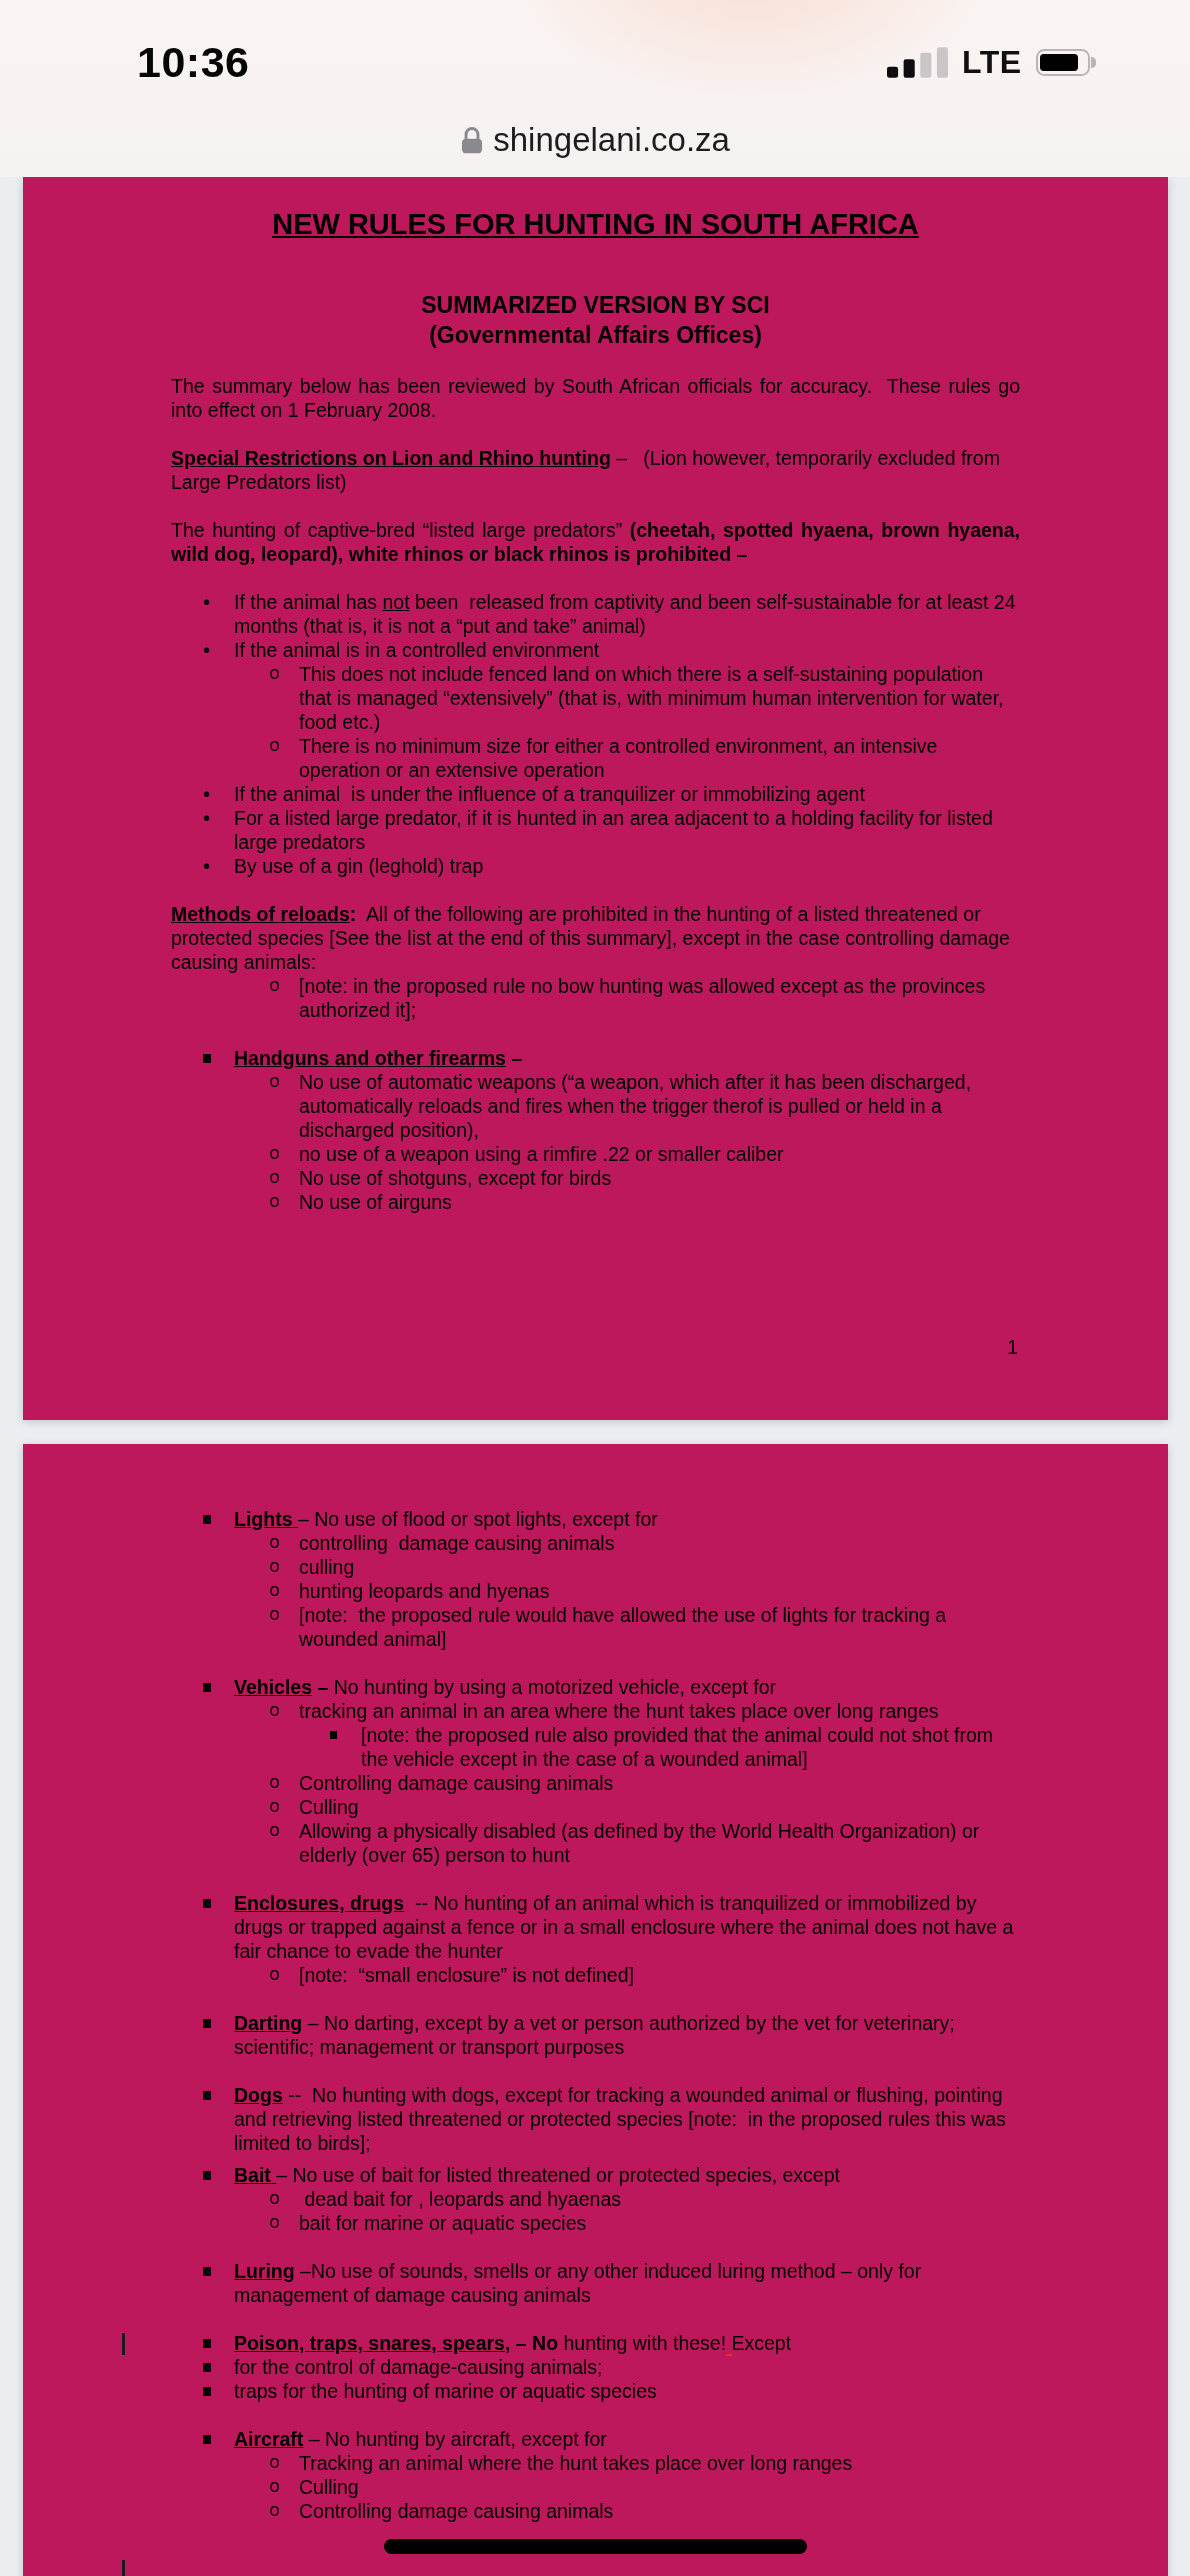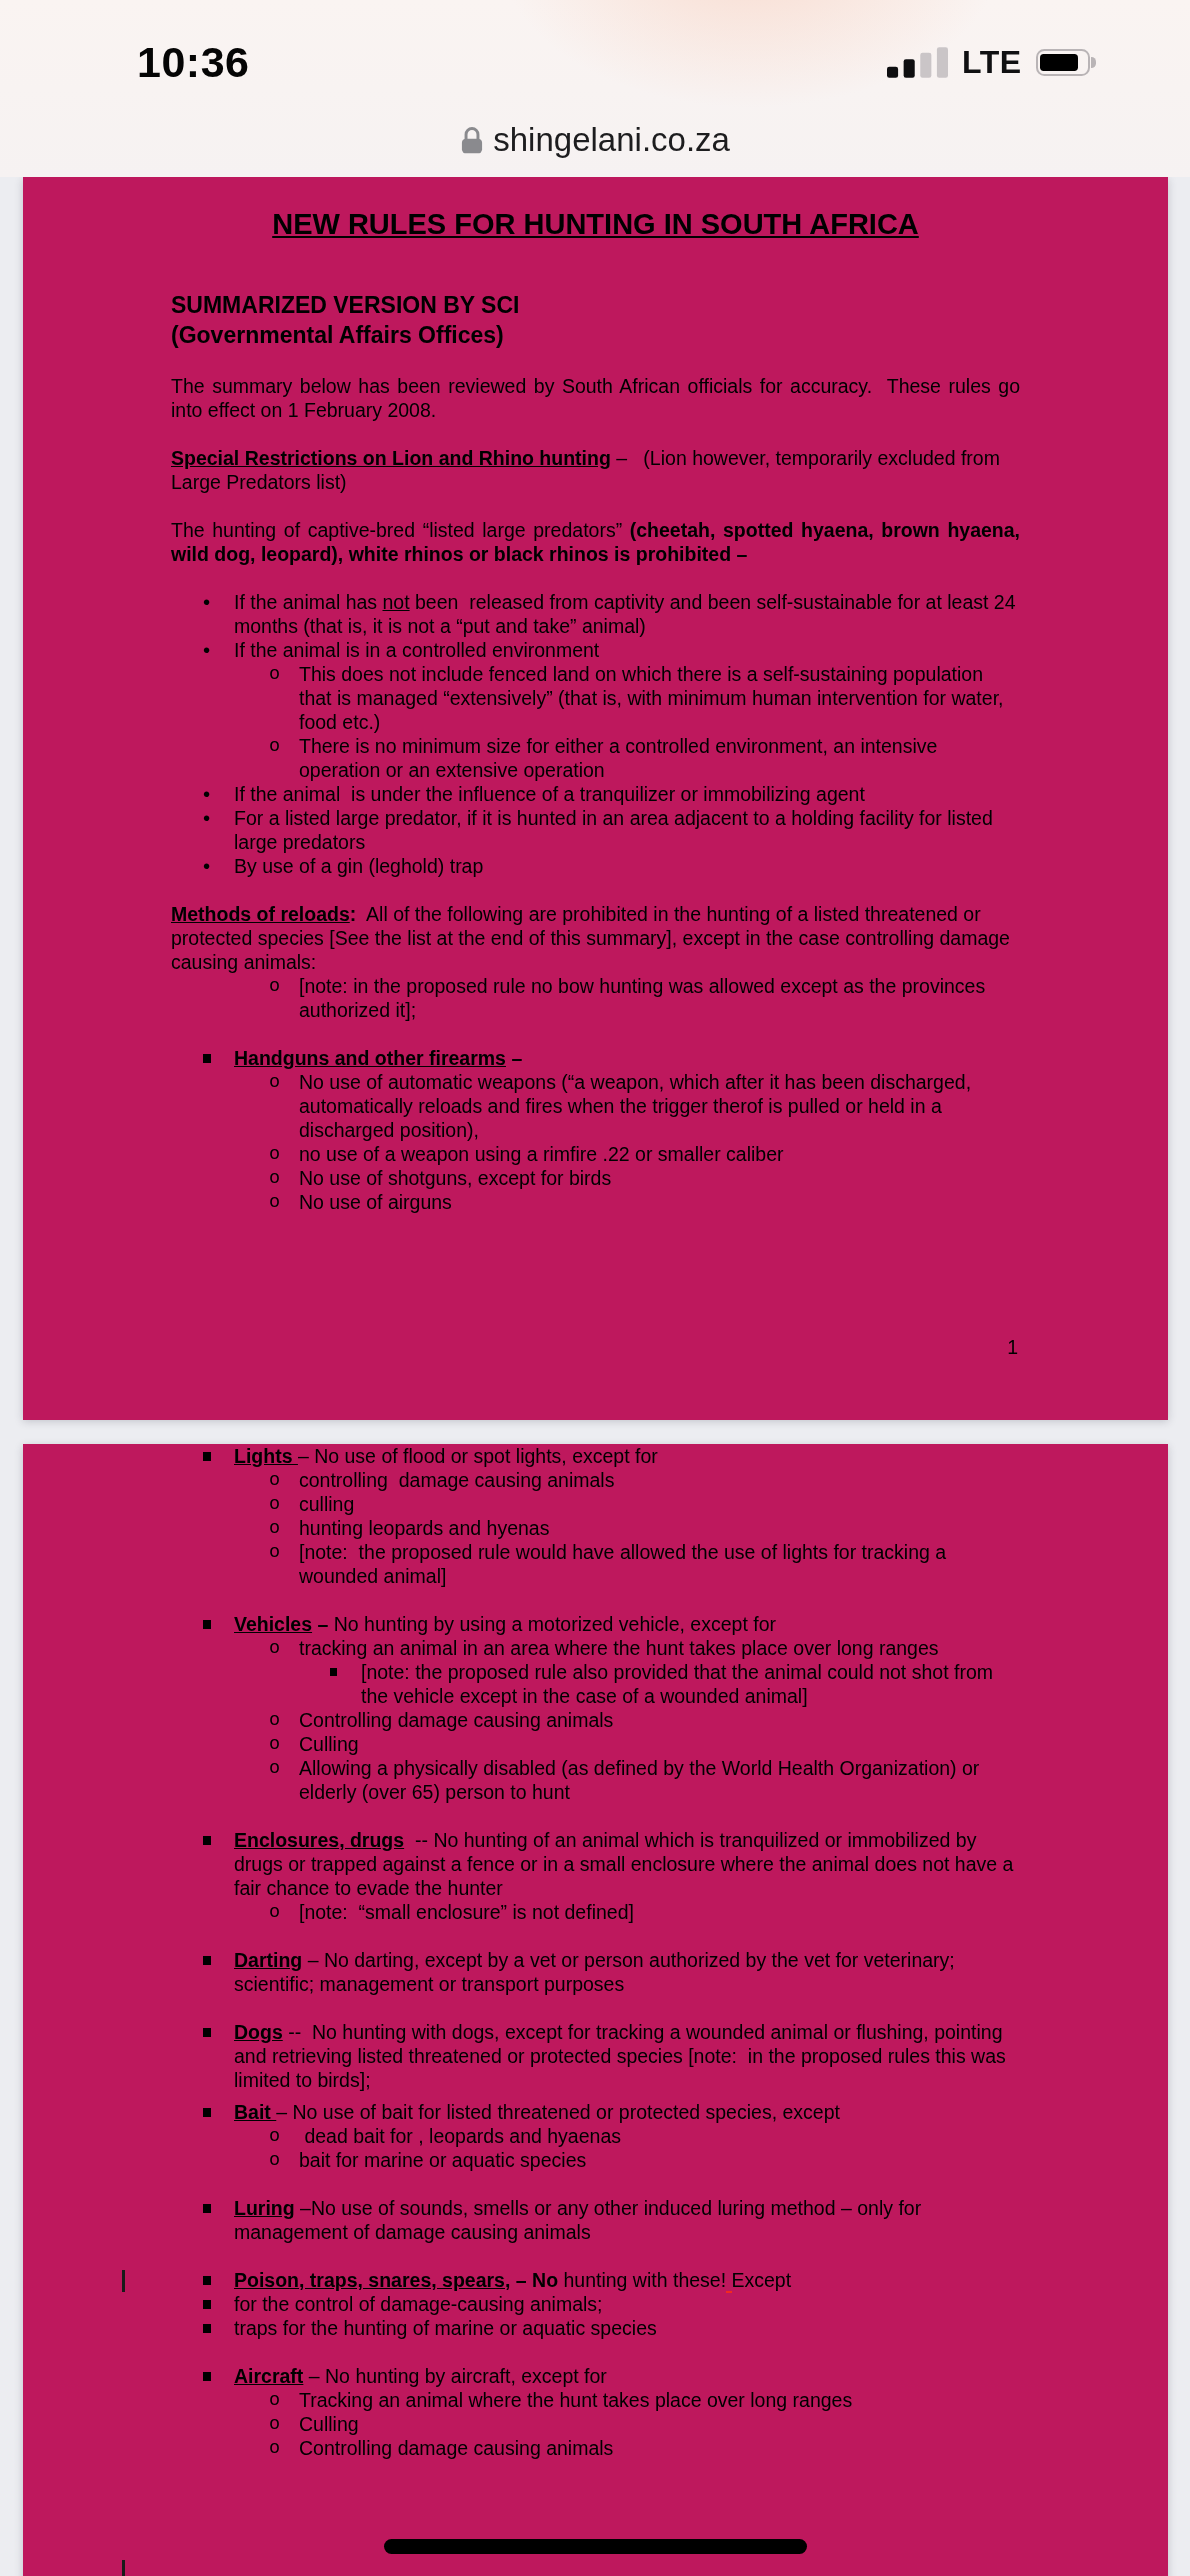--- a/index.html
+++ b/index.html
@@ -39,24 +39,24 @@
   
   .content{position:absolute;top:177px;left:0;width:1191px;height:2399px;overflow:hidden}
   .page{
     position:absolute;left:23px;width:1145px;background:#be185d;
     box-shadow:0 1.9px 8.3px rgba(45,45,70,.22);
   }
   .page1{top:0;height:1243px}
   .page2{top:1267px;height:1502px}
   .doc{padding:0 148px;font-size:19.5px;line-height:24px;color:#000}
   .page1 .doc{padding-top:30px}
-  .page2 .doc{}
+  .page2 .doc{padding-top:63px}
   .blk{position:relative}
   .title{font-size:29px;line-height:35px;font-weight:700;text-align:center}
-  .subtitle{font-size:23px;line-height:30px;font-weight:700;text-align:left}
+  .subtitle{font-size:23px;line-height:30px;font-weight:700;text-align:center}
   .justify{text-align:justify}
   .li{padding-left:63px}
   .li.l2{padding-left:128px}
   .li.l3{padding-left:190px}
   .mk{position:absolute;top:0;color:#000}
   .li.l1 .mk{left:32px}
   .li.l2 .mk{left:98px}
   .li.l3 .mk{left:159px}
   .mk.disc{font-size:20.4px}
   .mk.circle{font-family:"Liberation Mono",monospace;font-size:18.5px;top:0.9px}

